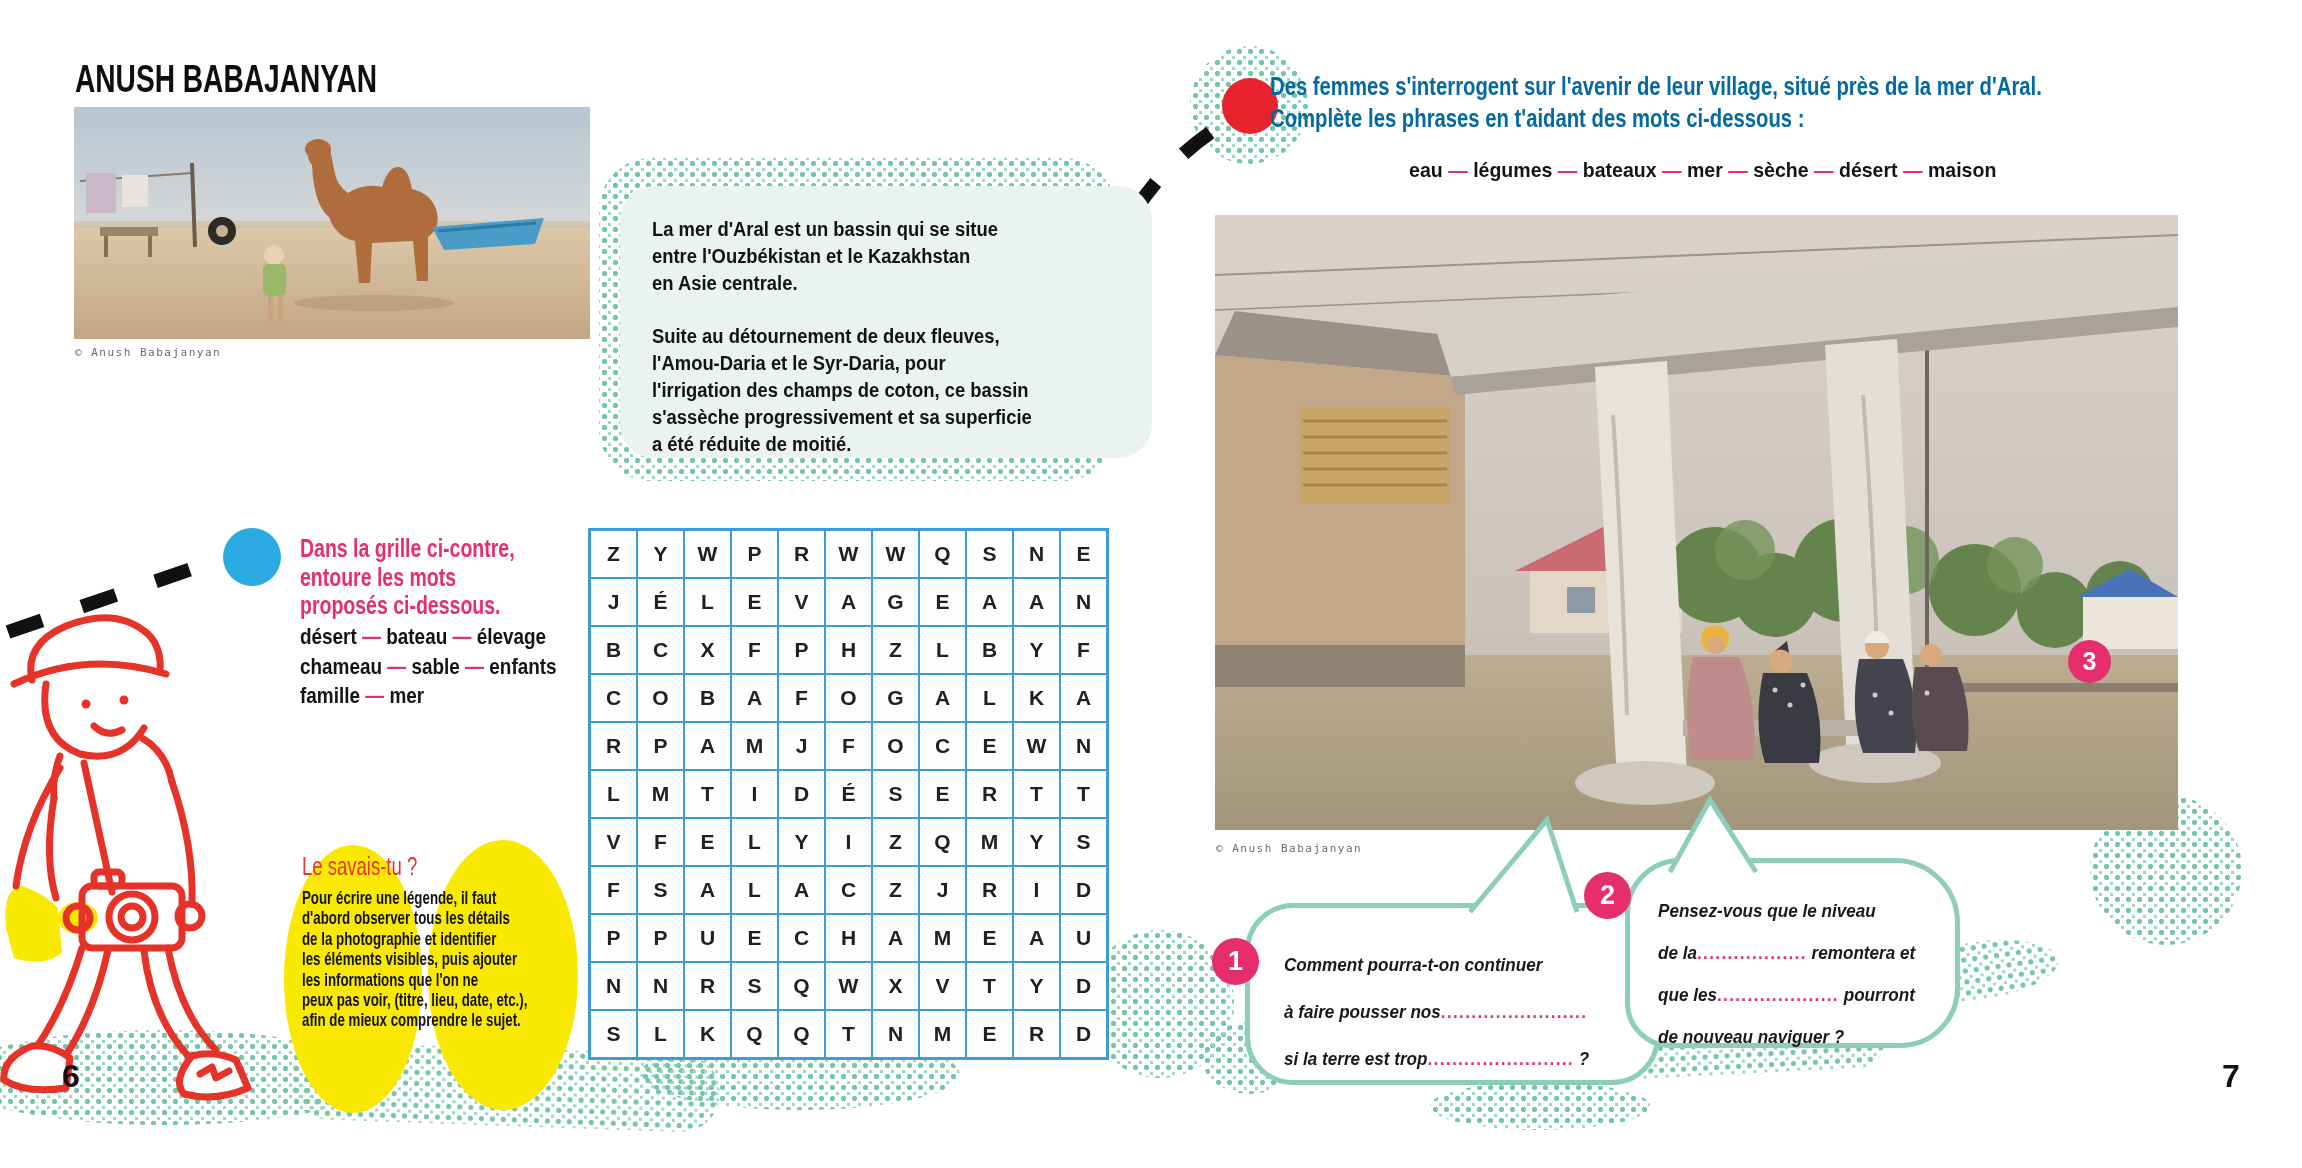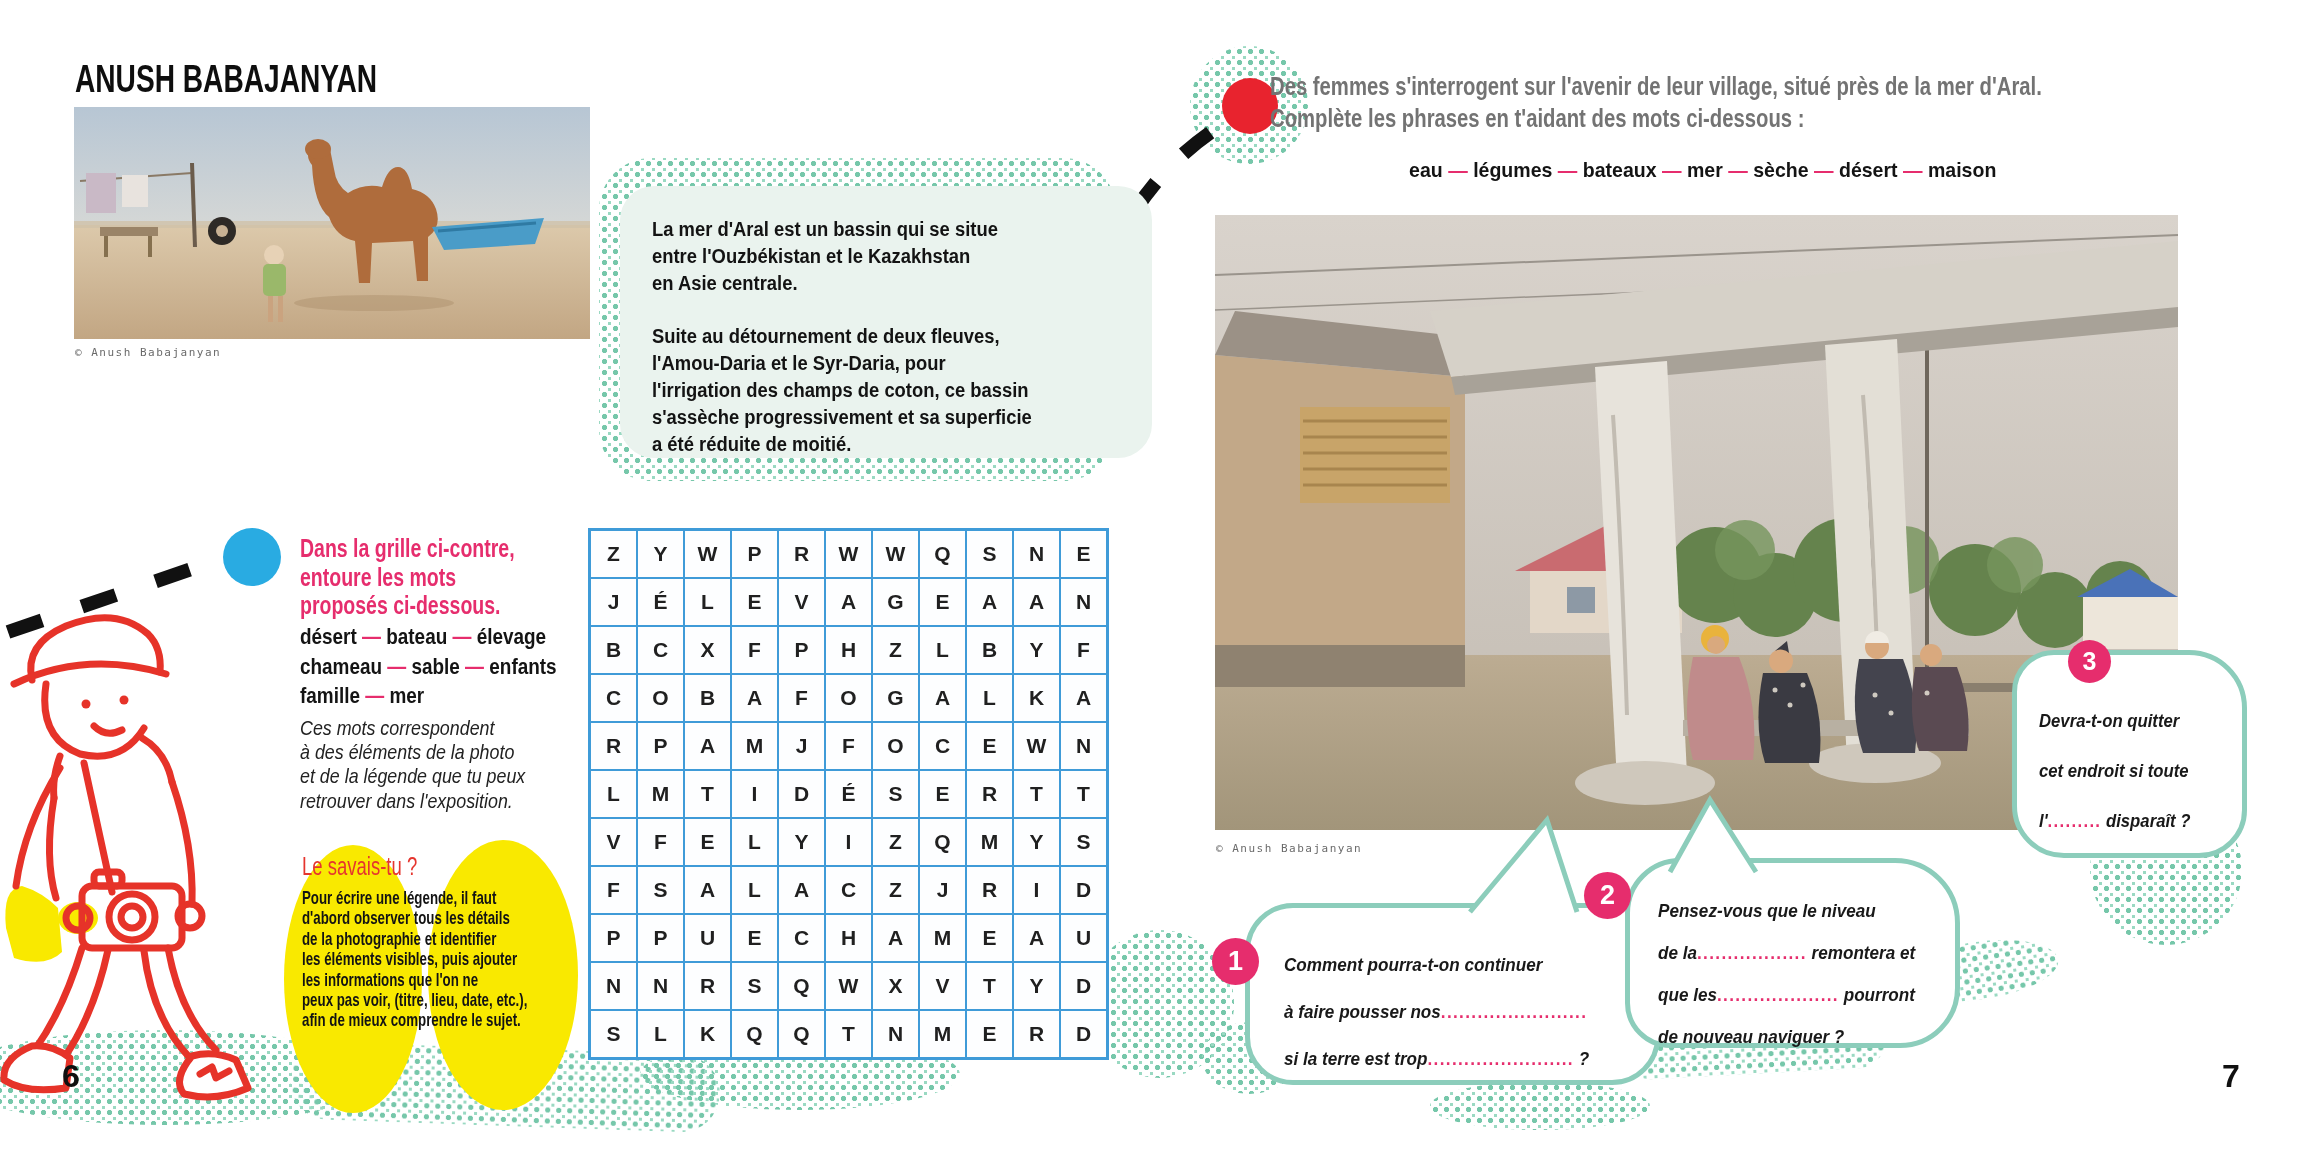--- a/index.html
+++ b/index.html
@@ -27,21 +27,21 @@
   .italicnote{font-size:21px;font-style:italic;font-weight:500;line-height:24.2px;color:#222;}
   .savais-h{font-size:25px;font-weight:normal;color:#E5352E;}
   .savais-b{font-size:19px;font-weight:bold;line-height:20.4px;color:#131313;}
   
   .wsgrid{display:grid;grid-template-columns:repeat(11,47px);grid-auto-rows:48px;
           border:2.5px solid #3F9BD8;background:#fff;}
   .wsgrid .cell{border:1px solid #3F9BD8;display:flex;align-items:center;justify-content:center;
           font-size:21px;font-weight:bold;color:#202020;background:#fdfeff;}
   .gridcap{font-size:19px;font-weight:bold;color:#161616;}
   
-  .intro{font-size:26px;font-weight:bold;color:#737373;line-height:32px;}
+  .intro{font-size:26px;font-weight:bold;color:#0369a1;line-height:32px;}
   .wordbank{font-size:21px;font-weight:bold;color:#141414;text-align:center;}
   .credit{font-family:"DejaVu Sans Mono",monospace;font-size:11px;letter-spacing:1.5px;color:#6a6a6a;}
   .pagenum{font-size:32px;font-weight:bold;color:#101010;}
   
   .bubble{background:#fff;border:5px solid #8CCDBB;position:absolute;}
   .bubble .ln{line-height:1.05;}
   .bubbletxt{font-size:19px;font-weight:bold;font-style:italic;color:#191919;}
   .blank{color:#E62D6D;letter-spacing:1.5px;font-style:normal;}
   .badge{position:absolute;background:#E62D6D;border-radius:50%;color:#fff;display:flex;
          align-items:center;justify-content:center;font-weight:bold;z-index:9;}
@@ -138,23 +138,20 @@
   </div>
 
   <div class="abs" style="left:300px;top:622px;">
     <span class="cx" style="transform:scaleX(0.86);">
       <div class="wordrow"><span>désert</span><span class="wsep"> — </span><span>bateau</span><span class="wsep"> — </span><span>élevage</span></div>
       <div class="wordrow"><span>chameau</span><span class="wsep"> — </span><span>sable</span><span class="wsep"> — </span><span>enfants</span></div>
       <div class="wordrow"><span>famille</span><span class="wsep"> — </span><span>mer</span></div>
     </span>
   </div>
 
-  <div class="abs italicnote" style="left:300px;top:716px;">
-    <span class="cx" style="transform:scaleX(0.85);"><span><div class="ln"><span>Ces mots correspondent</span></div><div class="ln"><span>à des éléments de la photo</span></div><div class="ln"><span>et de la légende que tu peux</span></div><div class="ln"><span>retrouver dans l'exposition.</span></div></span></span>
-  </div>
 
   <div class="abs savais-h" style="left:302px;top:852px;">
     <span class="cx" style="transform:scaleX(0.74);">Le savais-tu ?</span>
   </div>
   <div class="abs savais-b" style="left:302px;top:888px;">
     <span class="cx" style="transform:scaleX(0.70);"><span><div class="ln"><span>Pour écrire une légende, il faut</span></div><div class="ln"><span>d'abord observer tous les détails</span></div><div class="ln"><span>de la photographie et identifier</span></div><div class="ln"><span>les éléments visibles, puis ajouter</span></div><div class="ln"><span>les informations que l'on ne</span></div><div class="ln"><span>peux pas voir, (titre, lieu, date, etc.),</span></div><div class="ln"><span>afin de mieux comprendre le sujet.</span></div></span></span>
   </div>
 
   <div class="abs wsgrid" style="left:588px;top:528px;">
       <div class="cell">Z</div>
@@ -419,21 +416,16 @@
   <svg class="abs" style="left:1652px;top:792px;z-index:5;" width="120" height="82" viewBox="0 0 120 82">
     <path d="M 18 80 L 58 8 L 104 80" fill="#fff" stroke="#8CCDBB" stroke-width="5"></path>
   </svg>
   <div class="bubble" style="left:1625px;top:858px;width:325px;height:180px;border-radius:55px 65px 60px 45px;z-index:4;">
     <div class="abs bubbletxt" style="left:28px;top:16px;">
       <span class="cx" style="transform:scaleX(0.90);"><span class="b2"><div class="ln" style="margin: 22px 0px;"><span>Pensez-vous que le niveau</span></div><div class="ln" style="margin: 22px 0px;"><span>de la</span><span class="blank">..................</span><span> remontera et</span></div><div class="ln" style="margin: 22px 0px;"><span>que les</span><span class="blank">....................</span><span> pourront</span></div><div class="ln" style="margin: 22px 0px;"><span>de nouveau naviguer ?</span></div></span></span>
     </div>
   </div>
   <div class="badge" style="left:1584px;top:872px;width:47px;height:47px;font-size:27px;">2</div>
 
-  <div class="bubble" style="left:2012px;top:650px;width:225px;height:198px;border-radius:42px 58px 48px 52px;z-index:4;">
-    <div class="abs bubbletxt" style="left:22px;top:26px;">
-      <span class="cx" style="transform:scaleX(0.88);"><span class="b3"><div class="ln" style="margin: 30px 0px;"><span>Devra-t-on quitter</span></div><div class="ln" style="margin: 30px 0px;"><span>cet endroit si toute</span></div><div class="ln" style="margin: 30px 0px;"><span>l'</span><span class="blank">.........</span><span> disparaît ?</span></div></span></span>
-    </div>
-  </div>
   <div class="badge" style="left:2068px;top:640px;width:43px;height:43px;font-size:25px;">3</div>
 
   <div class="abs pagenum" style="left:2222px;top:1058px;">7</div>
 </div>
 
 </body></html>

